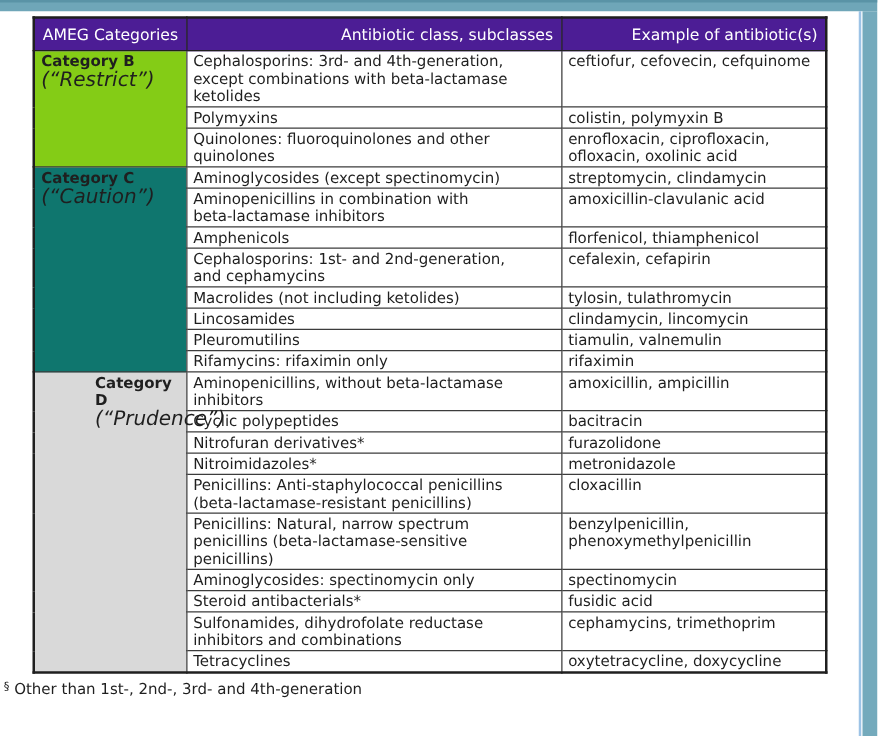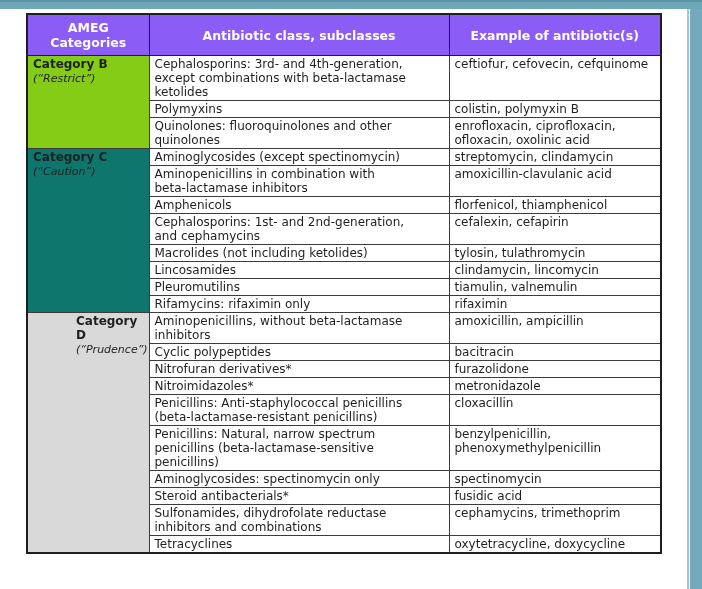--- a/index.html
+++ b/index.html
@@ -15,30 +15,30 @@
     position:absolute;top:9px;right:13px;width:2px;height:580px;background:#9dc3e6;
   }
   .right-bar{
     position:absolute;top:9px;right:0;width:12px;height:580px;background:#74aabc;
   }
   table.ameg{
     margin:13px 0 0 26px;border-collapse:collapse;width:634px;table-layout:fixed;
     border:2px solid #1f1f1f;
   }
   table.ameg th{
-    background:#8b5cf6;color:#ffffff;text-align:center;font-size:12.5px;
-    padding:5px 6px;border:1px solid #1f1f1f;font-weight:bold;vertical-align:middle;
+    background:#4c1d95;color:#ffffff;text-align:right;font-size:12.5px;
+    padding:5px 6px;border:1px solid #1f1f1f;font-weight:normal;vertical-align:middle;
   }
   table.ameg td{
     font-size:12px;line-height:14px;padding:1px 5px;vertical-align:top;
     border:1px solid #3c3c3c;white-space:pre-line;
   }
   td.cat-cell{padding-top:3px;}
   .cat-name{font-weight:bold;font-size:12px;}
-  .cat-label{font-style:italic;font-size:11px;padding-top:1px;}
+  .cat-label{font-style:italic;font-size:16px;padding-top:1px;}
   .footnotes{margin:5px 0 0 3px;font-size:12px;line-height:15px;}
   .fn-marker-sup{font-size:9px;position:relative;top:-3px;}
   .fn-marker{font-size:12px;}
 </style>
 </head>
 <body>
 
 <div class="top-bar"></div>
 <div class="border-line"></div>
 <div class="right-bar"></div>
@@ -153,13 +153,14 @@
         <td>cephamycins, trimethoprim</td>
       </tr>
       <tr>
         <td>Tetracyclines</td>
         <td>oxytetracycline, doxycycline</td>
       </tr>
     </tbody>
 </table>
 
 <div class="footnotes" id="footnotes">
+    <div><span class="fn-marker-sup">§</span><span> Other than 1st-, 2nd-, 3rd- and 4th-generation</span></div>
   </div>
 
 </body></html>

